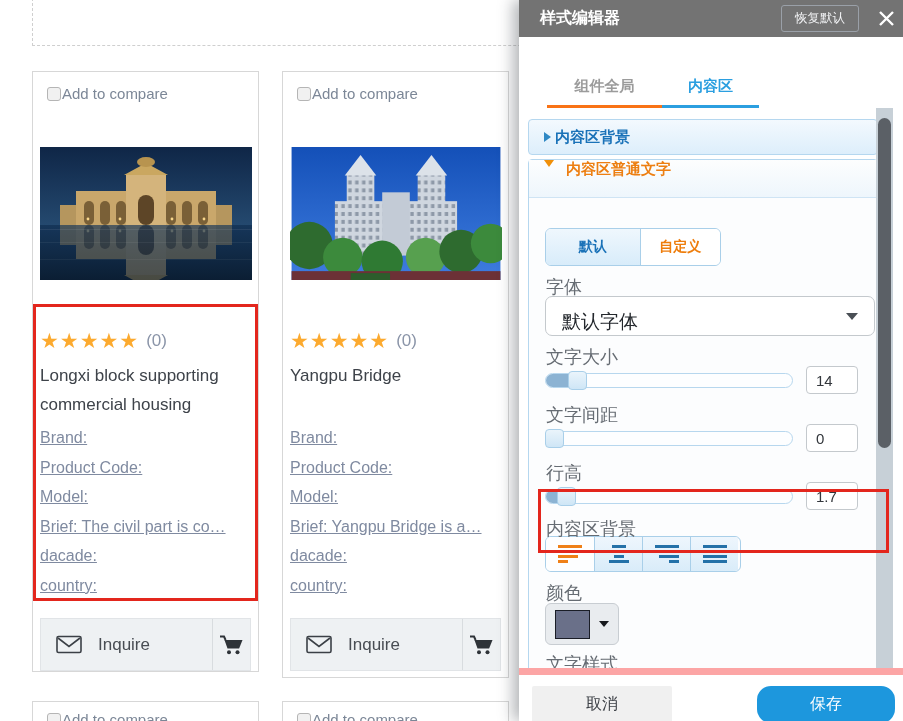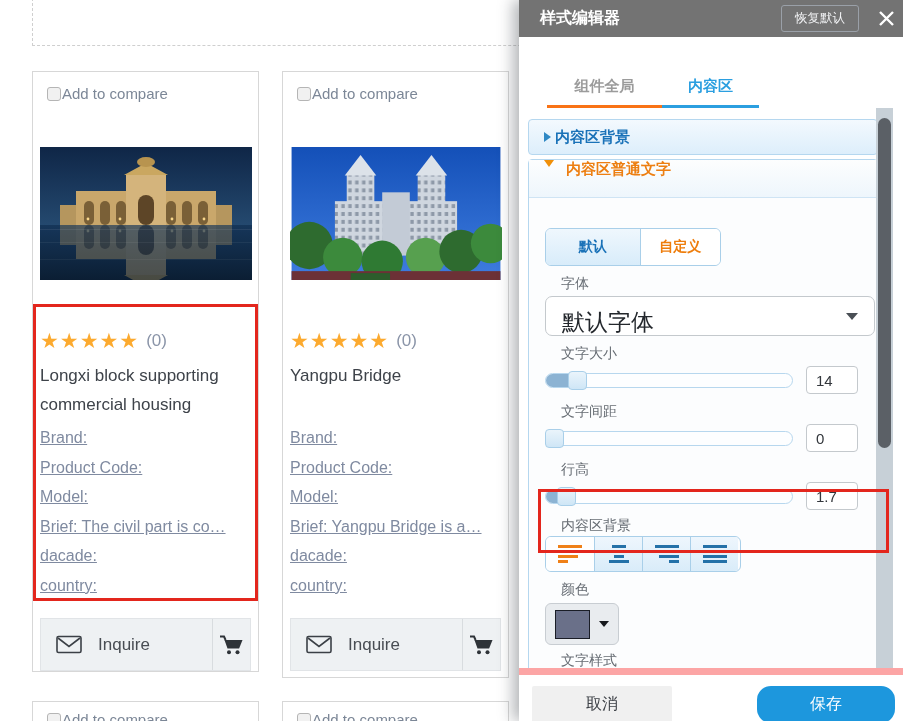--- a/index.html
+++ b/index.html
@@ -68,25 +68,25 @@
   .acc-expanded { margin-top:4px; background:#fcfdfe; padding-bottom:40px; }
   .acc-exp-header { height:38px; background:linear-gradient(#fdfefe,#eef6fc); border-bottom:1px solid #cfe4f4;
     display:flex; align-items:flex-start; padding-left:15px; gap:12px; cursor:pointer; }
   .acc-exp-header .acc-label { color:#ed7f12; font-weight:bold; font-size:15px; }
 
   .mode-tabs { display:flex; margin:30px 0 0 16px; width:176px; border:1px solid #a9cfe9; border-radius:6px; overflow:hidden; }
   .mode-tab { height:36px; display:flex; align-items:center; justify-content:center; font-size:14px; font-weight:bold; cursor:pointer; }
   .mode-default { width:104px; background:linear-gradient(#eff7fd,#d8ecfa); color:#1a72b8; }
   .mode-custom { width:89px; background:#fff; color:#ee7d0c; border-left:1px solid #a9cfe9; }
 
-  .field-label { margin:9px 0 0 32px; font-size:14px; color:#666c73; height:17px; }
+  .field-label { margin:9px 0 0 17px; font-size:18px; color:#666c73; height:17px; }
 
   .dropdown { margin:4px 0 0 16px; width:330px; height:40px; border:1px solid #c4c9cd; border-radius:7px;
     background:#fff; display:flex; align-items:center; padding:0 16px; cursor:pointer; }
-  .dropdown-value { flex:1; font-size:23px; color:#23272c;margin-top:12px; }
+  .dropdown-value { flex:1; font-size:19px; color:#23272c;margin-top:12px; }
   .caret-down { width:0; height:0; border-left:6px solid transparent; border-right:6px solid transparent; border-top:7px solid #4a4f55; }
 
   .slider-row { margin:4px 19px 0 16px; display:flex; align-items:center; justify-content:space-between; height:28px; }
   .slider-track { position:relative; width:248px; height:15px; border:1px solid #b7d7ee; border-radius:8px; background:#fdfeff; cursor:pointer; }
   .slider-fill { position:absolute; left:0; top:0; bottom:0; background:#8cb3d3; border-radius:7px 0 0 7px; }
   .slider-handle { position:absolute; top:-3px; width:19px; height:19px; border:1px solid #a9cfe9; border-radius:4px;
     background:linear-gradient(#eaf4fb,#cfe6f6); cursor:grab; }
   .num-box { width:52px; height:28px; border:1px solid #c4c9cd; border-radius:4px; background:#fff;
     font-size:15px; color:#33373c; display:flex; align-items:center; padding-left:9px; }
 

